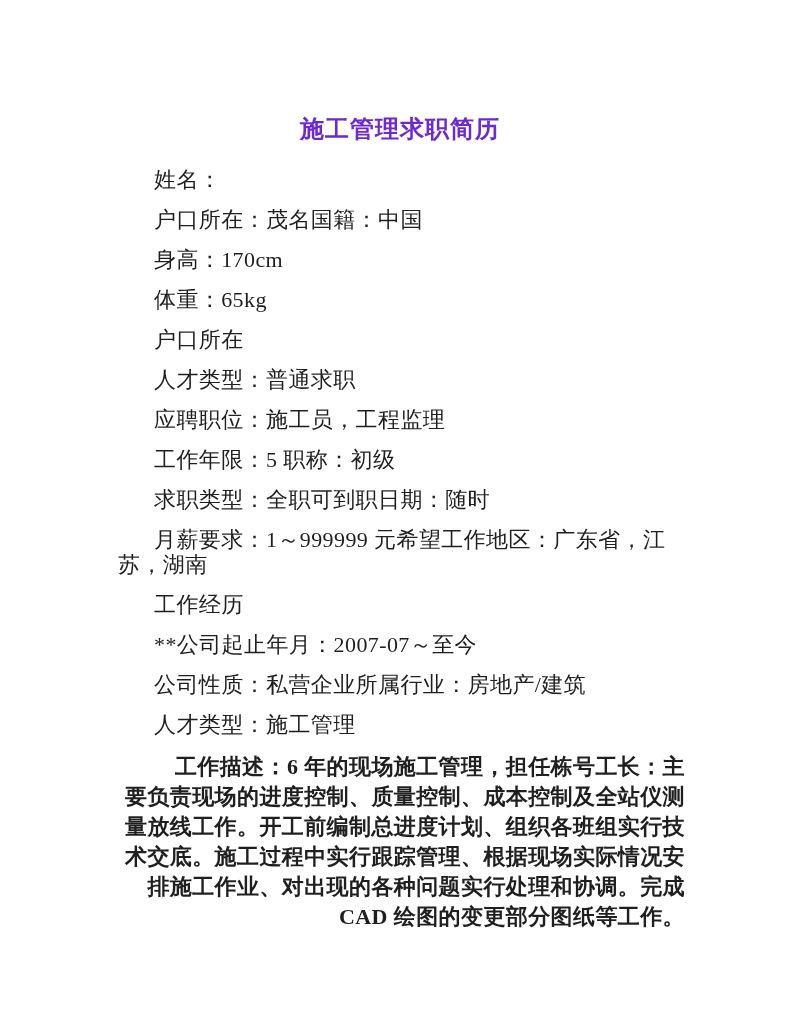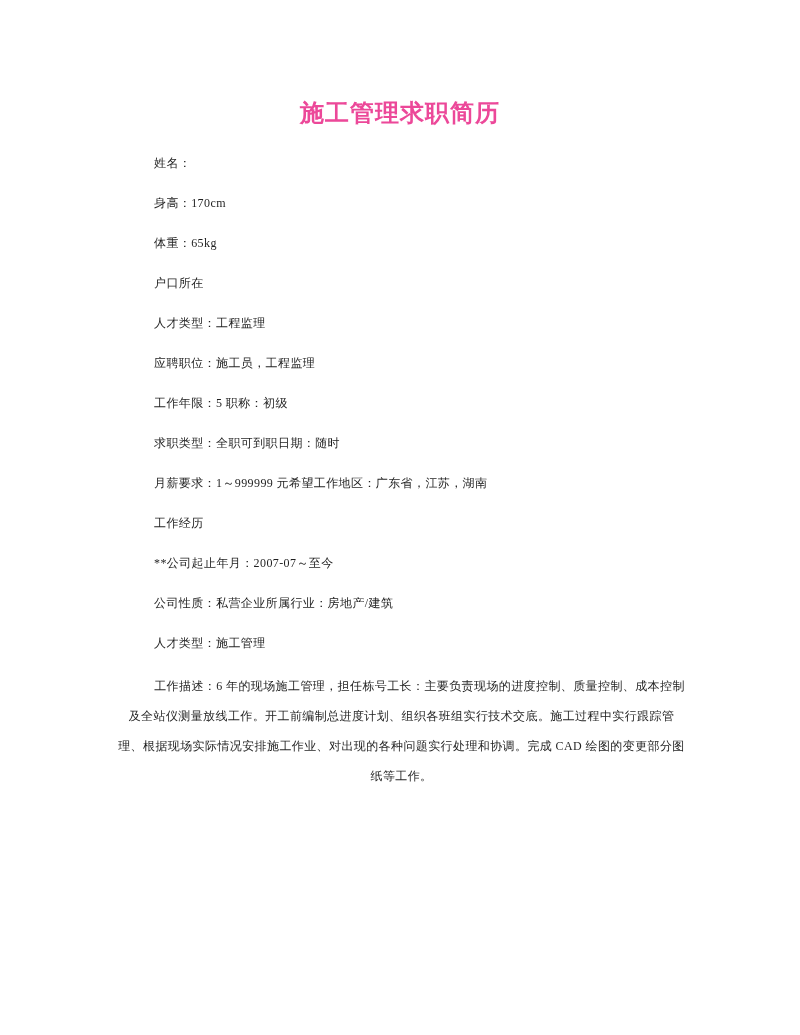--- a/index.html
+++ b/index.html
@@ -10,60 +10,62 @@
   .page {
     position: relative;
     width: 800px;
     height: 1035px;
     background: #ffffff;
     overflow: hidden;
     font-family: "Liberation Serif", "DejaVu Serif", serif;
     color: #1f1f1f;
   }
   .doc-title {
-    margin: 0;
+    margin: 16px;
     padding-top: 97px;
     font-family: "Liberation Sans", "DejaVu Sans", sans-serif;
     font-size: 24px;
     line-height: 31px;
     font-weight: 900;
     text-align: center;
-    color: #ec4899;
+    color: #6d28d9;
     letter-spacing: 1px;
   }
   .fields {
     margin-top: 23px;
     padding: 0 115px 0 118px; 
-    font-size: 12px;
+    font-size: 22px;
     letter-spacing: 0.4px;
   }
   .fields p {
     margin: 0 0 15px 0;
     line-height: 25px;
     text-indent: 36px;       
     white-space: pre-wrap;
   }
   .fields p.description {
     margin-top: 13px;
     line-height: 30px;
-    text-align: center;
+    text-align: right;
+    font-weight: bold;
   }
 </style>
 </head>
 <body>
 
 <div class="page">
   <h1 class="doc-title">施工管理求职简历</h1>
 
   <div class="fields">
     <p>姓名：</p>
+    <p>户口所在：茂名国籍：中国</p>
     <p>身高：170cm</p>
     <p>体重：65kg</p>
     <p>户口所在</p>
-    <p>人才类型：工程监理</p>
+    <p>人才类型：普通求职</p>
     <p>应聘职位：施工员，工程监理</p>
     <p>工作年限：5 职称：初级</p>
     <p>求职类型：全职可到职日期：随时</p>
     <p>月薪要求：1～999999 元希望工作地区：广东省，江苏，湖南</p>
     <p>工作经历</p>
     <p>**公司起止年月：2007-07～至今</p>
     <p>公司性质：私营企业所属行业：房地产/建筑</p>
     <p>人才类型：施工管理</p>
     <p class="description">工作描述：6 年的现场施工管理，担任栋号工长：主要负责现场的进度控制、质量控制、成本控制及全站仪测量放线工作。开工前编制总进度计划、组织各班组实行技术交底。施工过程中实行跟踪管理、根据现场实际情况安排施工作业、对出现的各种问题实行处理和协调。完成 CAD 绘图的变更部分图纸等工作。</p>
   </div>

